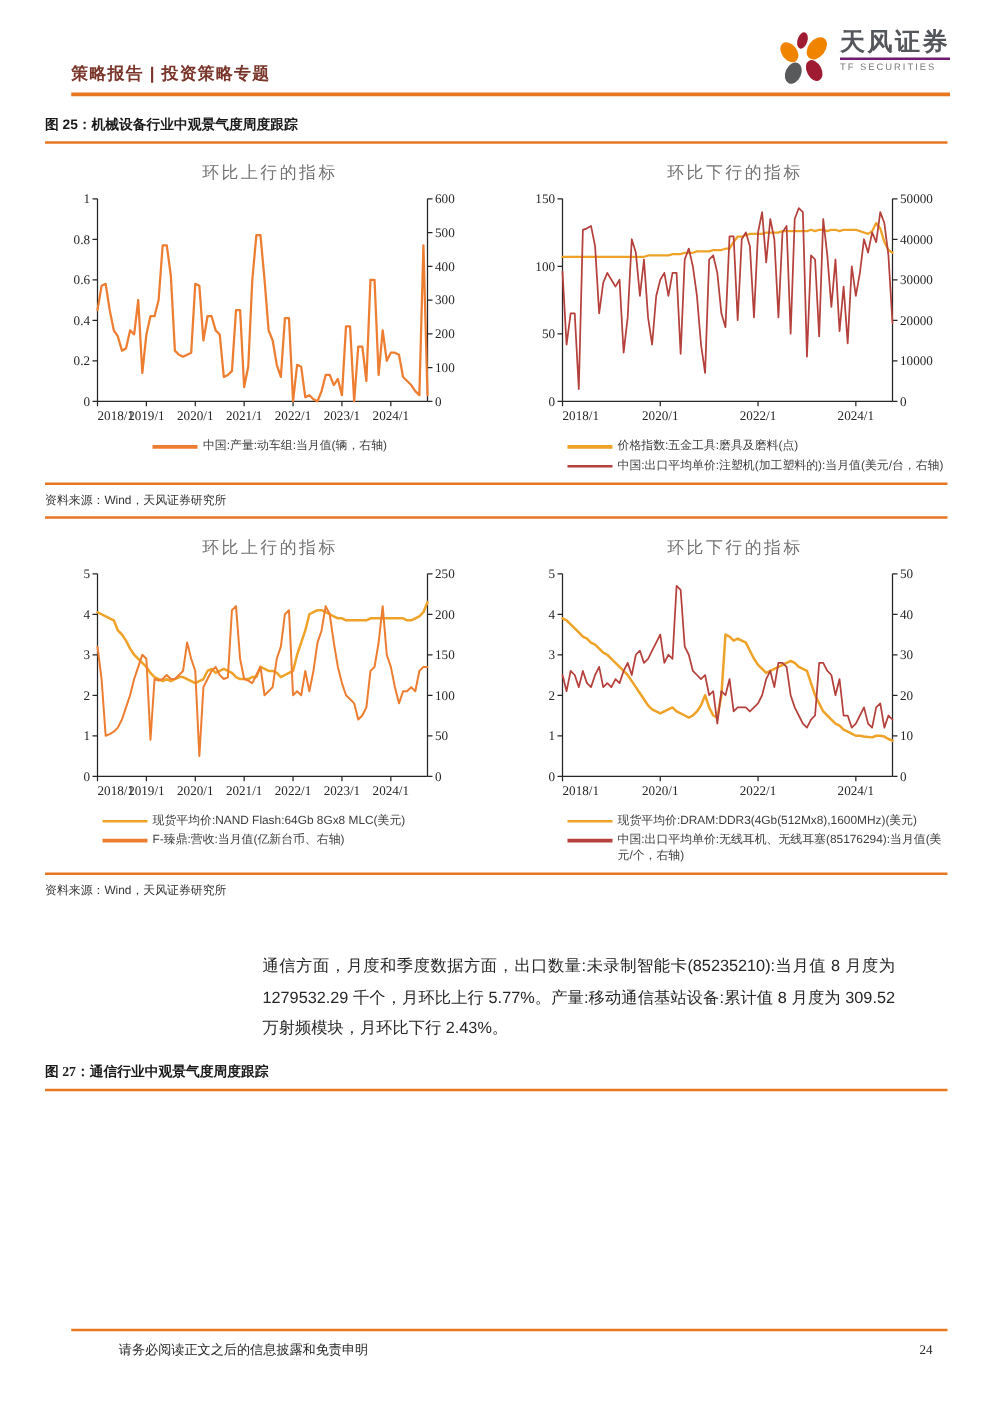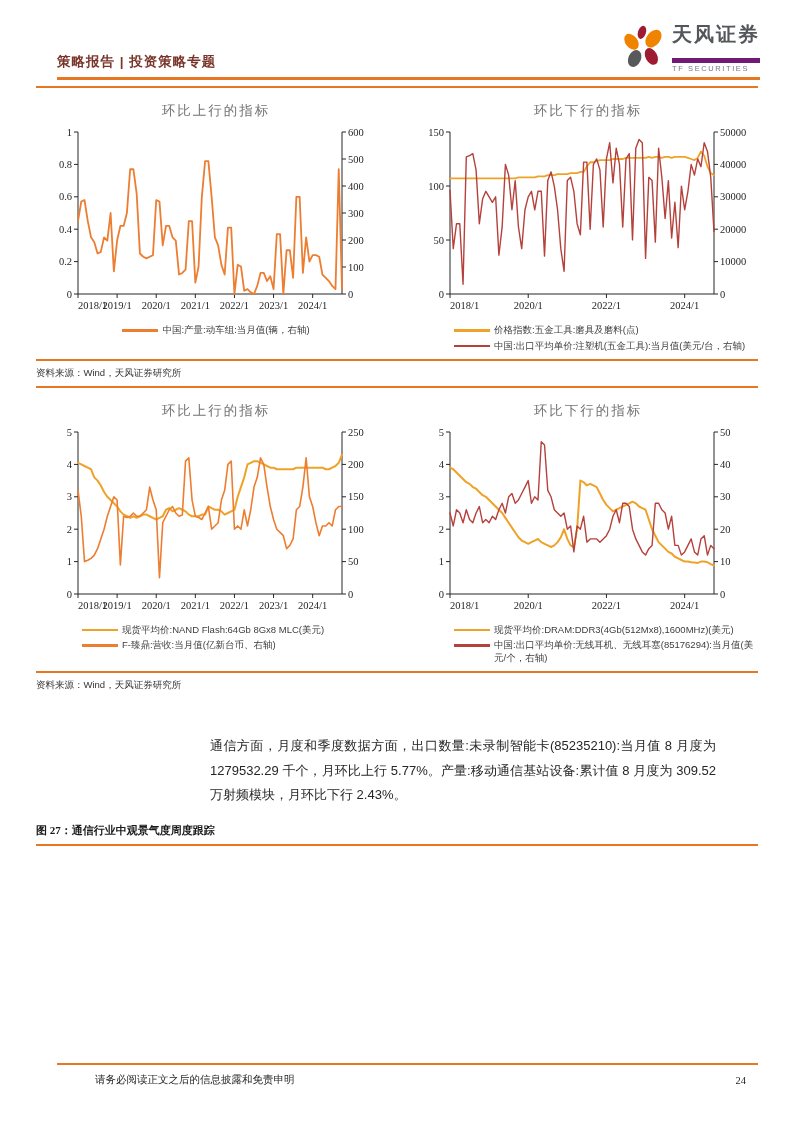--- a/index.html
+++ b/index.html
@@ -17,21 +17,21 @@
     display:flex;justify-content:space-between;align-items:flex-end;
     border-bottom:3px solid #E87722;
     padding-bottom:4px;
   }
   .header-title{
     font-size:13.5px;font-weight:bold;color:#7A352A;letter-spacing:1px;
     padding-bottom:2px;
   }
   .logo{display:flex;align-items:flex-start;gap:6px;}
   .logo-text .logo-cn{font-size:20px;font-weight:bold;color:#53565A;letter-spacing:2px;line-height:1.05;}
-  .logo-text .logo-en{font-size:7.5px;color:#76777A;letter-spacing:1.6px;border-top:5px solid #701a75;margin-top:13px;padding-top:1px;}
+  .logo-text .logo-en{font-size:7.5px;color:#76777A;letter-spacing:1.6px;border-top:2px solid #701a75;margin-top:1px;padding-top:1px;}
   
   .fig-caption{
     margin:15px 36px 0 36px;
     font-size:11px;font-weight:bold;color:#1a1a1a;
   }
   .rule{border-top:2px solid #E87722;margin:6px 36px 0 36px;height:0;}
   .source{
     margin:6px 36px 0 36px;
     font-size:9.5px;color:#333333;
   }
@@ -83,20 +83,21 @@
         <ellipse cx="14" cy="33" rx="6" ry="8.5" transform="rotate(24 14 33)" fill="#58595B"></ellipse>
         <ellipse cx="30" cy="31" rx="5.6" ry="8.5" transform="rotate(-28 30 31)" fill="#9E1B32"></ellipse>
       </svg>
       <div class="logo-text">
         <div class="logo-cn">天风证券</div>
         <div class="logo-en">TF SECURITIES</div>
       </div>
     </div>
   </div>
 
+  <div class="fig-caption">图 25：机械设备行业中观景气度周度跟踪</div>
   <div class="rule"></div>
 
   <div class="charts-row">
     <div class="chart">
       <div class="chart-title">环比上行的指标</div>
       <svg viewBox="0 0 352 198" width="352" height="198">
           <line x1="38" y1="10" x2="38" y2="172" stroke="#262626" stroke-width="1"></line>
           <line x1="302" y1="10" x2="302" y2="172" stroke="#262626" stroke-width="1"></line>
           <line x1="38" y1="172" x2="302" y2="172" stroke="#262626" stroke-width="1"></line>
           <line x1="34" y1="172" x2="38" y2="172" stroke="#262626" stroke-width="1"></line>
@@ -185,21 +186,21 @@
           <polyline points="38.00,56.44 41.26,56.44 44.52,56.44 47.78,56.44 51.04,56.44 54.30,56.44 57.56,56.44 60.81,56.44 64.07,56.44 67.33,56.44 70.59,56.44 73.85,56.44 77.11,56.44 80.37,56.44 83.63,56.44 86.89,56.44 90.15,56.44 93.41,56.44 96.67,56.44 99.93,56.44 103.19,56.44 106.44,55.36 109.70,55.36 112.96,55.36 116.22,55.36 119.48,55.36 122.74,55.36 126.00,54.28 129.26,54.28 132.52,54.28 135.78,53.20 139.04,53.20 142.30,53.20 145.56,52.12 148.81,52.12 152.07,52.12 155.33,52.12 158.59,51.04 161.85,51.04 165.11,51.04 168.37,49.96 171.63,49.96 174.89,44.56 178.15,40.24 181.41,40.24 184.67,39.16 187.93,38.08 191.19,38.08 194.44,38.08 197.70,38.08 200.96,37.00 204.22,37.00 207.48,37.00 210.74,37.00 214.00,35.92 217.26,35.92 220.52,35.92 223.78,35.92 227.04,35.92 230.30,35.92 233.56,35.92 236.81,34.84 240.07,35.92 243.33,34.84 246.59,34.84 249.85,35.92 253.11,34.84 256.37,34.84 259.63,35.92 262.89,34.84 266.15,34.84 269.41,34.84 272.67,34.84 275.93,35.92 279.19,37.00 282.44,38.08 285.70,35.92 288.96,29.44 292.22,33.76 295.48,44.56 298.74,51.04 302.00,53.20" fill="none" stroke="#EFA228" stroke-width="1.8" stroke-linejoin="round" stroke-linecap="round"></polyline>
           <polyline points="38.00,68.32 41.26,126.64 44.52,101.69 47.78,101.69 51.04,162.28 54.30,34.95 57.56,33.65 60.81,31.71 64.07,47.91 67.33,101.69 70.59,77.07 73.85,69.29 77.11,74.80 80.37,80.31 83.63,74.80 86.89,133.12 90.15,104.93 93.41,42.40 96.67,53.09 99.93,87.76 103.19,58.60 106.44,104.93 109.70,126.64 112.96,87.76 116.22,74.80 119.48,69.29 122.74,87.76 126.00,69.29 129.26,69.29 132.52,134.09 135.78,58.60 139.04,49.85 142.30,64.11 145.56,87.76 148.81,126.64 152.07,149.32 155.33,58.60 158.59,55.36 161.85,69.29 165.11,101.69 168.37,112.71 171.63,40.13 174.89,40.13 178.15,107.20 181.41,42.40 184.67,36.89 187.93,47.91 191.19,104.93 194.44,36.89 197.70,20.69 200.96,60.87 204.22,26.20 207.48,42.40 210.74,104.93 214.00,36.89 217.26,31.71 220.52,117.89 223.78,26.20 227.04,17.45 230.30,20.69 233.56,136.36 236.81,55.36 240.07,58.60 243.33,120.16 246.59,26.20 249.85,55.36 253.11,96.51 256.37,58.60 259.63,115.95 262.89,80.31 266.15,125.67 269.41,64.11 272.67,87.76 275.93,69.29 279.19,42.40 282.44,53.09 285.70,36.89 288.96,44.67 292.22,20.69 295.48,29.44 298.74,55.36 302.00,109.47" fill="none" stroke="#B5413C" stroke-width="1.4" stroke-linejoin="round" stroke-linecap="round"></polyline>
         </svg>
       <div class="legend">
           <div class="legend-row">
             <span class="legend-swatch" style="background: rgb(239, 162, 40);"></span>
             <span class="legend-label">价格指数:五金工具:磨具及磨料(点)</span>
           </div>
           <div class="legend-row">
             <span class="legend-swatch" style="background: rgb(181, 65, 60);"></span>
-            <span class="legend-label">中国:出口平均单价:注塑机(五金工具):当月值(美元/台，右轴)</span>
+            <span class="legend-label">中国:出口平均单价:注塑机(加工塑料的):当月值(美元/台，右轴)</span>
           </div>
         </div>
     </div>
   </div>
 
   <div class="rule"></div>
   <div class="source">资料来源：Wind，天风证券研究所</div>
 
 
   <div class="rule"></div>

